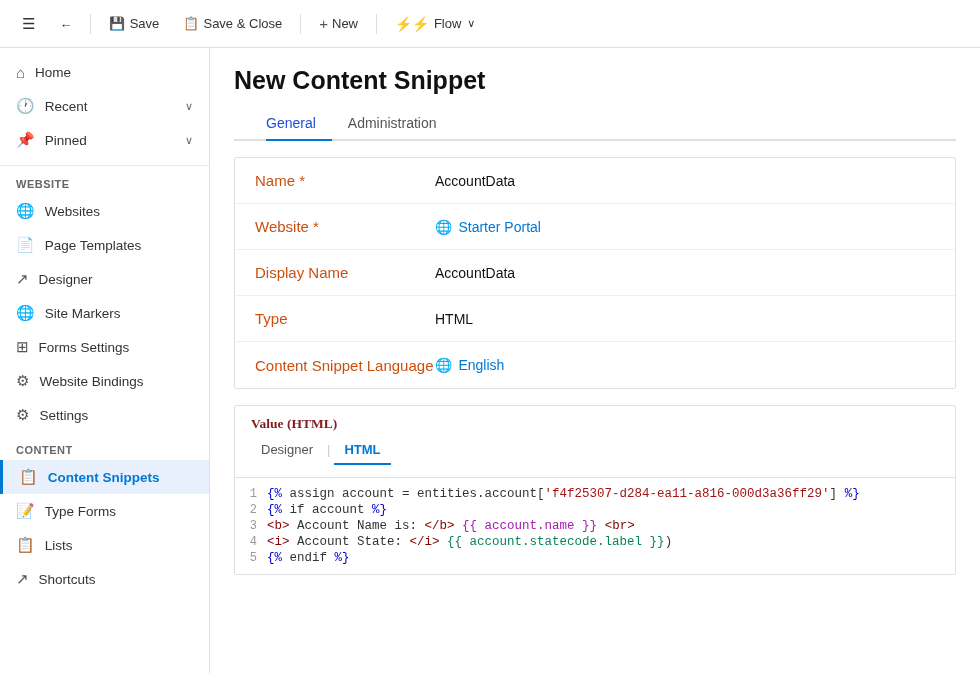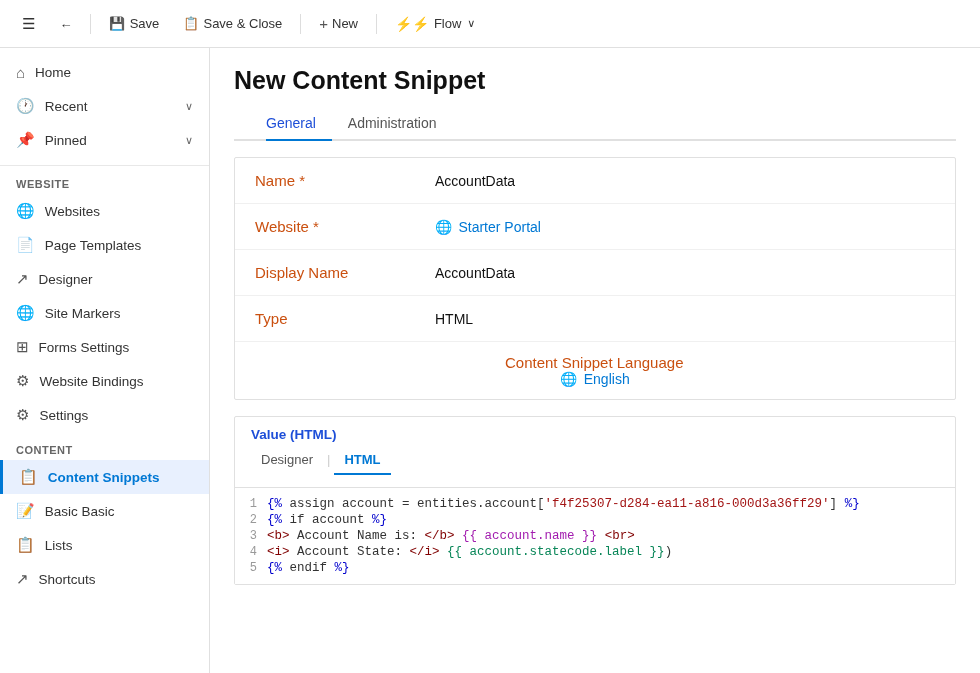--- a/index.html
+++ b/index.html
@@ -138,21 +138,21 @@
       border-radius: 2px;
       margin: 16px 24px;
     }
     .form-row {
       display: flex;
       align-items: center;
       padding: 12px 20px;
       border-bottom: 1px solid #f0f0f0;
       min-height: 46px;
     }
-    .form-row:last-child { border-bottom: none; flex-direction: column; }
+    .form-row:last-child { border-bottom: none; }
     .form-label {
       width: 180px;
       flex-shrink: 0;
       font-size: 15px;
       color: #ca5010;
     }
     .form-value {
       flex: 1;
       font-size: 14px;
       color: #111;
@@ -169,21 +169,22 @@
     
     .value-section {
       margin: 0 24px 16px;
       border: 1px solid #e0e0e0;
       border-radius: 2px;
     }
     .value-header {
       padding: 10px 16px 0;
       font-size: 13.5px;
       font-weight: 600;
-      color: #1d4ed8;
+      color: #7f1d1d;
+      font-family: Liberation Serif, serif;
     }
     .value-tabs {
       display: flex;
       gap: 0;
       padding: 4px 16px 12px;
       border-bottom: 1px solid #e0e0e0;
     }
     .value-tab {
       padding: 6px 10px;
       font-size: 13px;
@@ -304,21 +305,21 @@
     </div>
 
     <div class="sidebar-section-label">Content</div>
 
     <div class="sidebar-item active">
       <span class="icon">📋</span>
       <span>Content Snippets</span>
     </div>
     <div class="sidebar-item">
       <span class="icon">📝</span>
-      <span>Basic Basic</span>
+      <span>Type Forms</span>
     </div>
     <div class="sidebar-item">
       <span class="icon">📋</span>
       <span>Lists</span>
     </div>
     <div class="sidebar-item">
       <span class="icon">↗</span>
       <span>Shortcuts</span>
     </div>
   </div>

